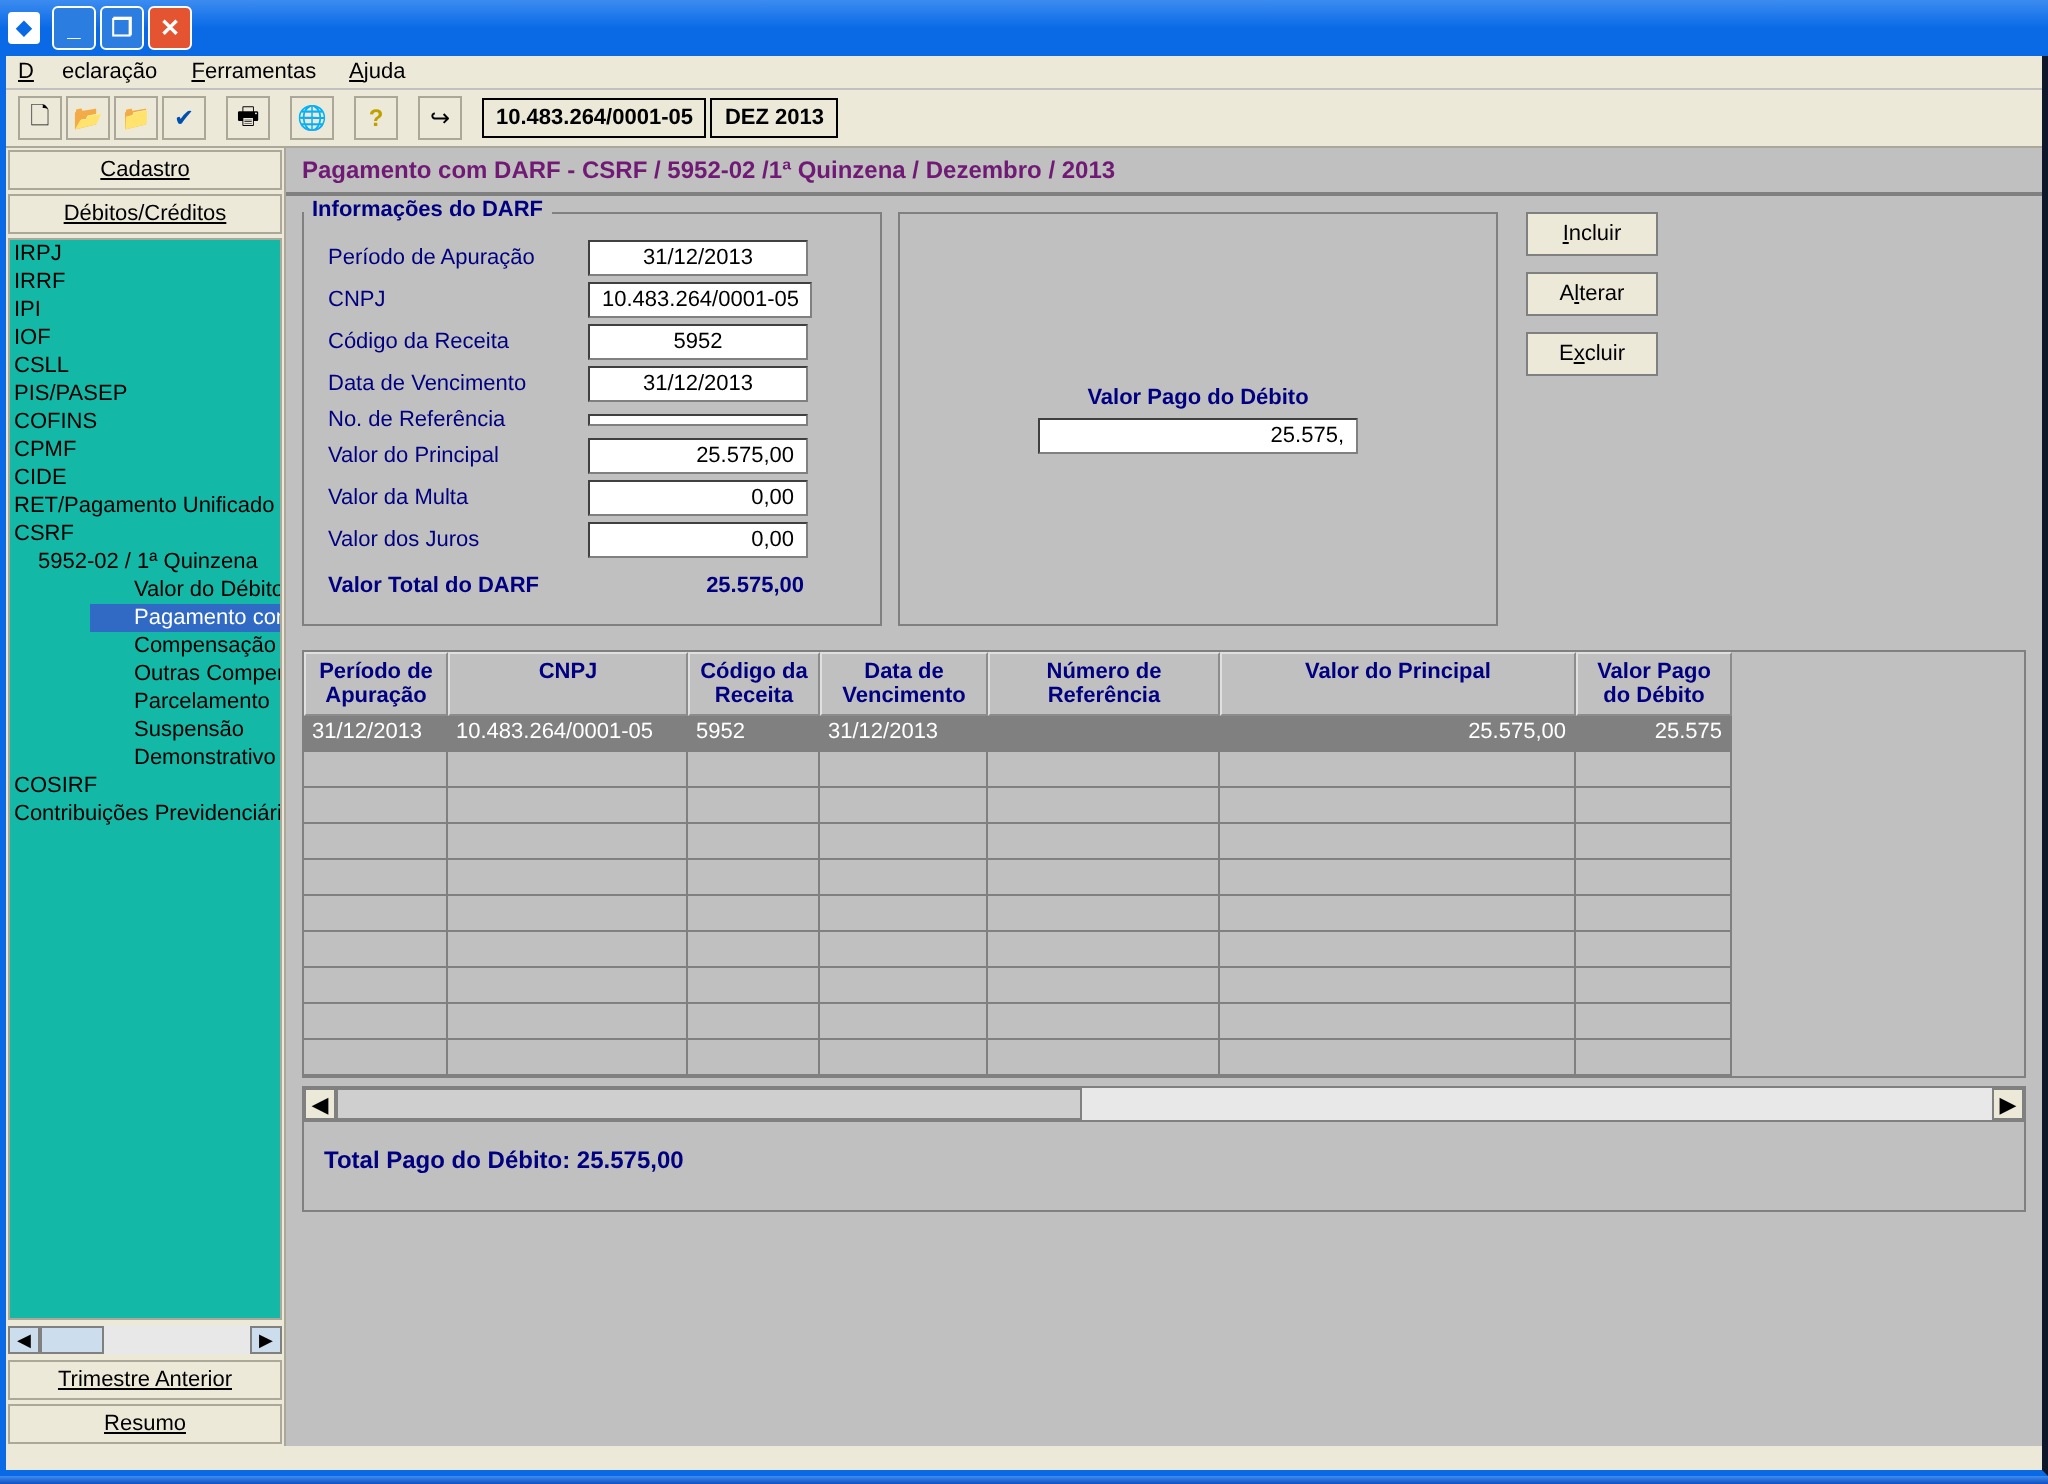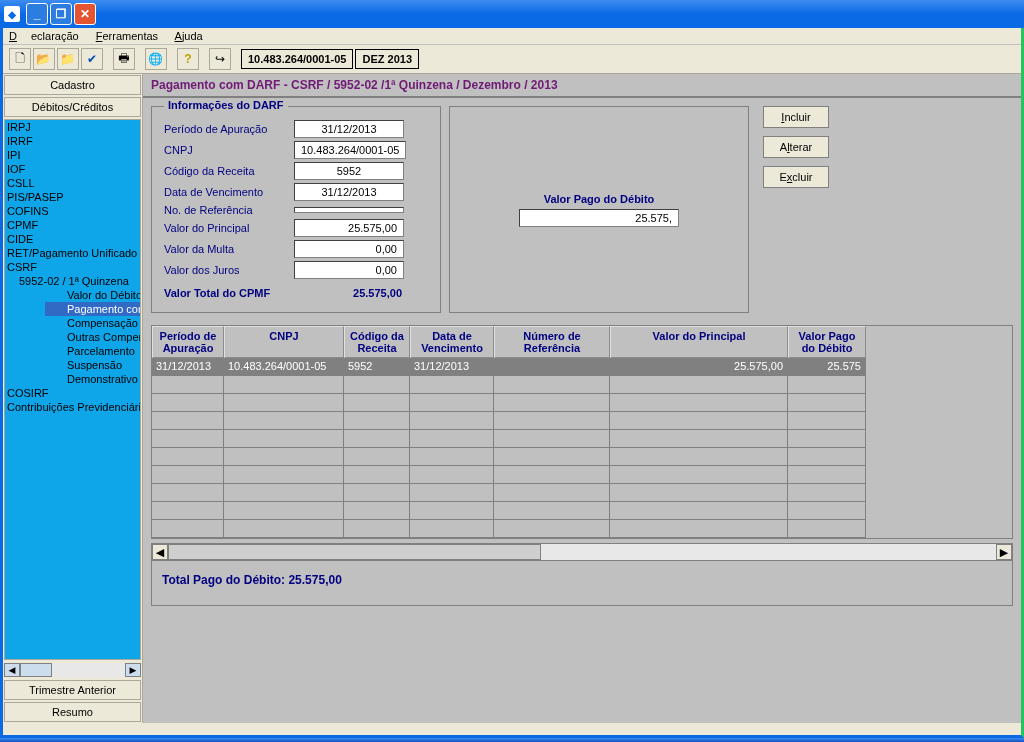--- a/index.html
+++ b/index.html
@@ -40,21 +40,21 @@
   font-weight:bold;
   font-size:12px;
 }
 .win-min{background:#2b7de0;}
 .win-max{background:#2b7de0;}
 .win-close{background:#e55430;}
 
 .app-window {
   background:#ece9d8;
   border-left:3px solid #0a6ae6;
-  border-right:3px solid #22c55e;
+  border-right:3px solid #0f172a;
   border-bottom:3px solid #0a6ae6;
   height:calc(742px - 28px - 4px);
 }
 
 .menubar {
   background:#ece9d8;
   padding:2px 6px;
   border-bottom:1px solid #c0c0c0;
 }
 .menubar span { margin-right:14px; }
@@ -98,23 +98,24 @@
   display:flex;
   flex-direction:column;
 }
 .panel-btn {
   border:1px solid #aca899;
   background:#ece9d8;
   text-align:center;
   padding:3px 0;
   margin:1px;
   font-size:11px;
+  text-decoration:underline;
 }
 .tree {
-  background:#0ea5e9;
+  background:#14b8a6;
   border:1px solid #aca899;
   margin:1px;
   flex:1;
   overflow:auto;
   font-size:11px;
   color:#000;
 }
 .tree-item { padding:1px 2px; white-space:nowrap; }
 .tree-item.sel { background:#316ac5; color:#fff; }
 .tree-indent-1{padding-left:14px;}
@@ -140,21 +141,21 @@
   display:flex;
   gap:8px;
 }
 .fieldset-box{
   border:1px solid #808080;
   padding:10px 12px 8px;
   position:relative;
 }
 .fieldset-box .legend{
   position:absolute;
-  top:-8px;left:12px;
+  top:-8px;left:0;
   background:#c0c0c0;
   padding:0 4px;
   color:#000080;
   font-weight:bold;
   font-size:11px;
 }
 .form-row{display:flex;align-items:center;margin:3px 0;gap:10px;}
 .form-label{color:#000080;font-size:11px;width:120px;}
 .form-label.bold{font-weight:bold;}
 .form-field{
@@ -379,21 +380,21 @@
             </div>
         <div class="form-row">
               <div class="form-label">Valor da Multa</div>
               <div class="form-field right">0,00</div>
             </div>
         <div class="form-row">
               <div class="form-label">Valor dos Juros</div>
               <div class="form-field right">0,00</div>
             </div>
         <div class="form-row" style="margin-top:6px;">
-              <div class="form-label bold" style="width:140px;">Valor Total do CPMF</div>
+              <div class="form-label bold" style="width:140px;">Valor Total do DARF</div>
               <div class="form-total" style="width:90px;">25.575,00</div>
             </div>
       </div>
 
       <div class="right-box">
         <div class="inner">
           <div class="valor-label">Valor Pago do Débito</div>
           <div class="form-field right" style="width:160px;margin:0 auto;">25.575,</div>
         </div>
       </div>

